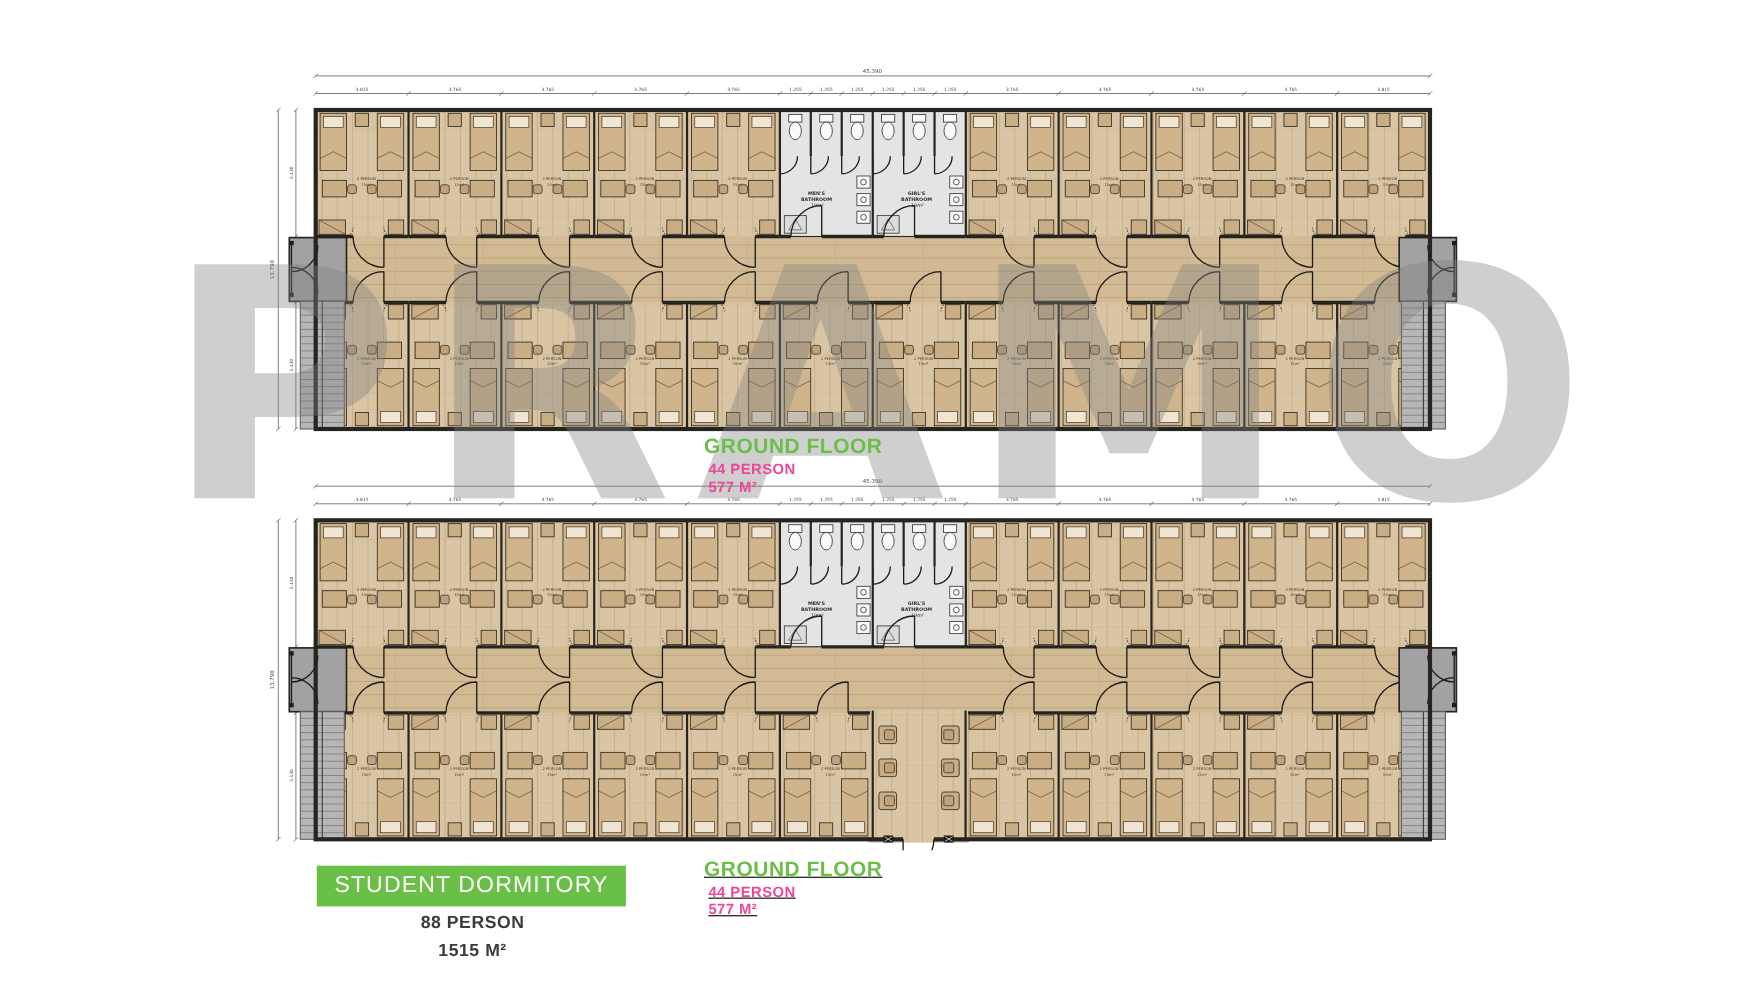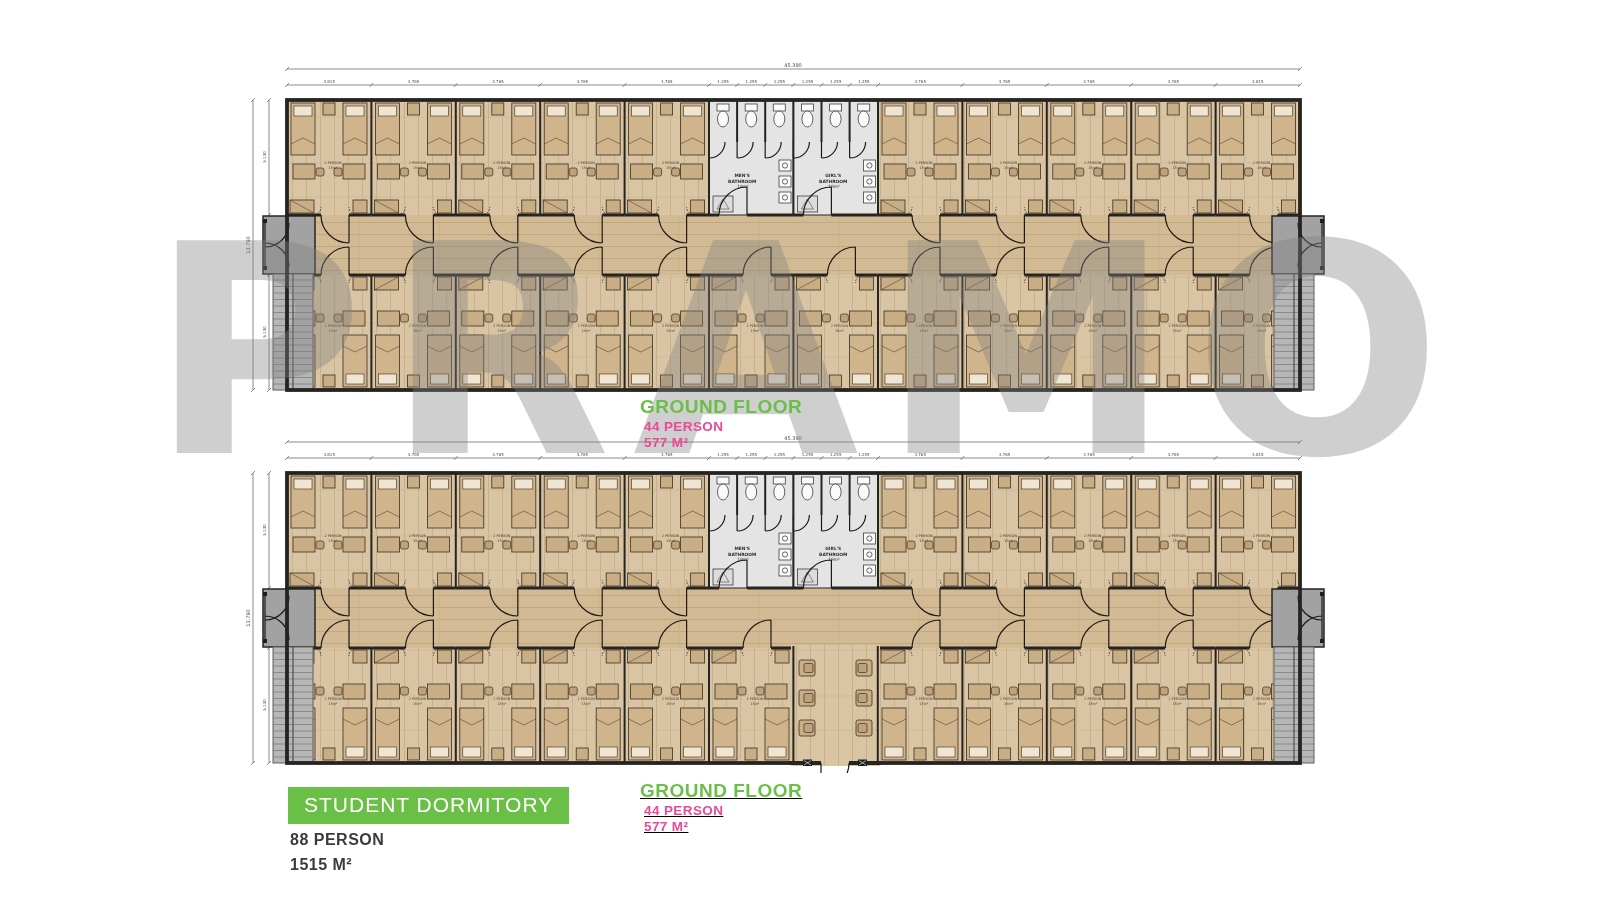--- a/index.html
+++ b/index.html
@@ -12,21 +12,21 @@
   #first-floor-svg{left:237px;top:55px;}
   #ground-floor-svg{left:237px;top:428px;}
   .floor-label{position:absolute;z-index:3;}
   #first-floor-label{left:640px;top:396px;}
   #ground-floor-label{left:640px;top:780px;text-decoration:underline;}
   .floor-label h2{margin:0;font-size:19px;font-weight:bold;color:#6abf47;letter-spacing:0.5px;}
   .floor-label p{margin:1px 0 0 4px;font-size:13.5px;font-weight:bold;color:#ec4899;letter-spacing:0.4px;}
   .title-block{position:absolute;left:288px;top:787px;z-index:3;}
   .title-box{display:inline-block;background:#6abf47;color:#ffffff;font-size:21px;
         font-weight:normal;letter-spacing:1px;padding:6px 16px 7px 16px;}
-  .title-block p{margin:7px 0 0 2px;font-size:16px;font-weight:bold;color:#3b3b3b;letter-spacing:0.5px;}
+  .title-block p{margin:7px 0 0 2px;font-size:16px;font-weight:bold;color:#3b3b3b;letter-spacing:0.5px;text-align:center;}
   
   .wall{stroke:#262420;stroke-width:3;fill:none;}
   .wall2{stroke:#262420;stroke-width:2;fill:none;}
   .outer{stroke:#262420;stroke-width:3.8;fill:none;}
   .furn{fill:#d0b48c;stroke:#3a3023;stroke-width:0.8;}
   .pillow{fill:#efe5d2;stroke:#3a3023;stroke-width:0.6;}
   .furn2{fill:#c9ad84;stroke:#3a3023;stroke-width:0.8;}
   .chair{fill:#bda27c;stroke:#3a3023;stroke-width:0.7;}
   .thin{stroke:#3a3023;stroke-width:0.5;fill:none;}
   .door{stroke:#1e1b17;stroke-width:1.2;fill:none;}

